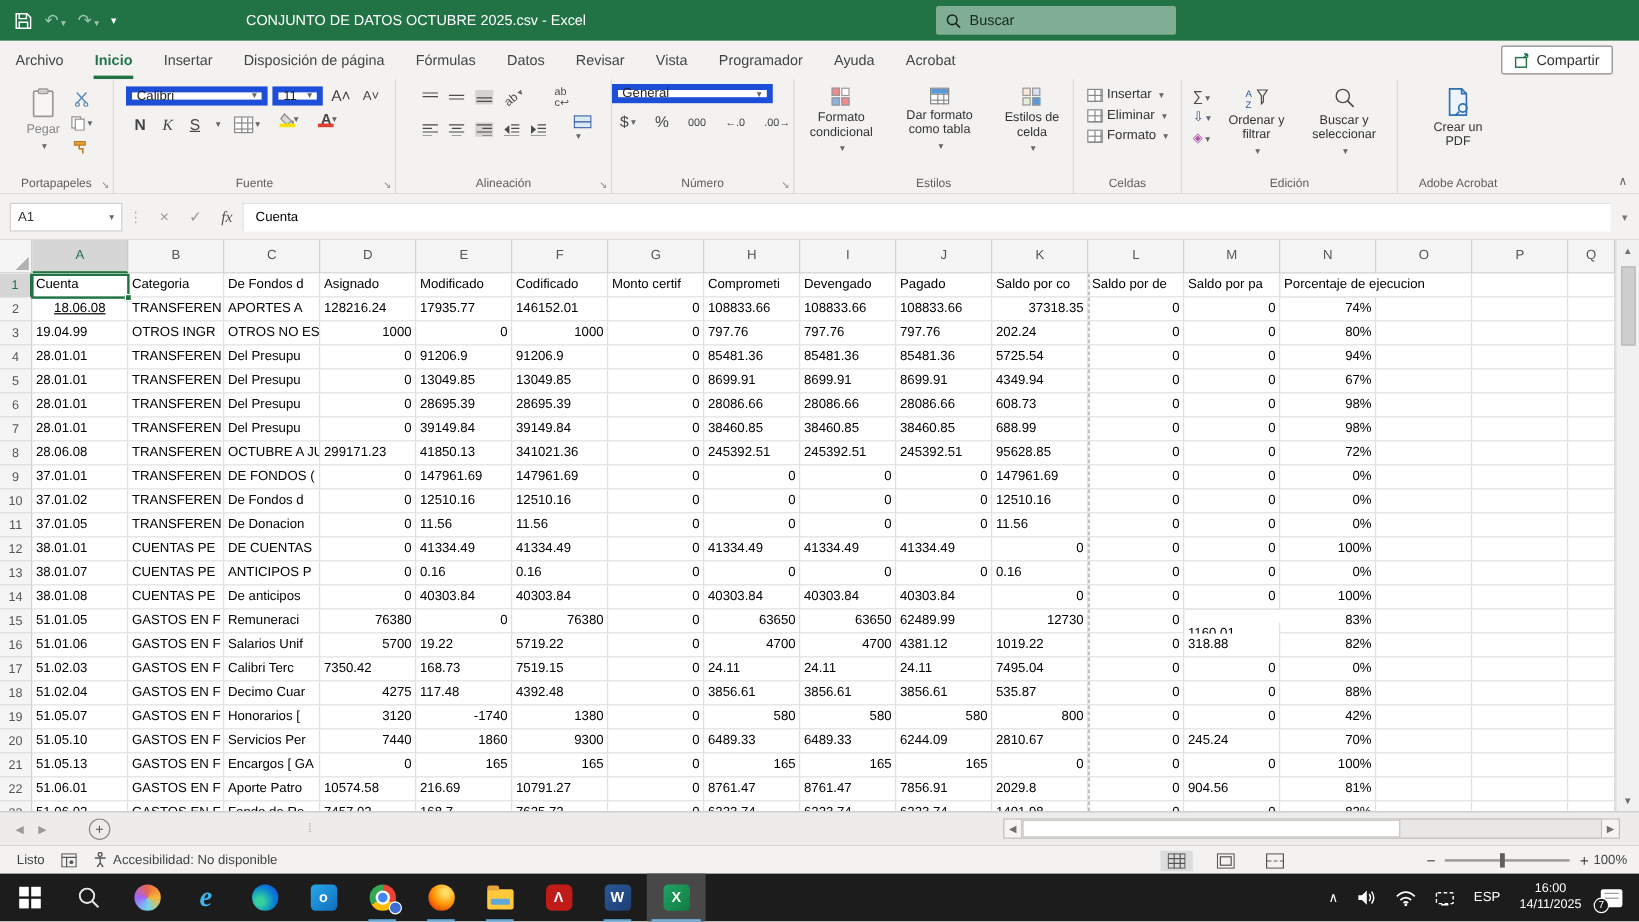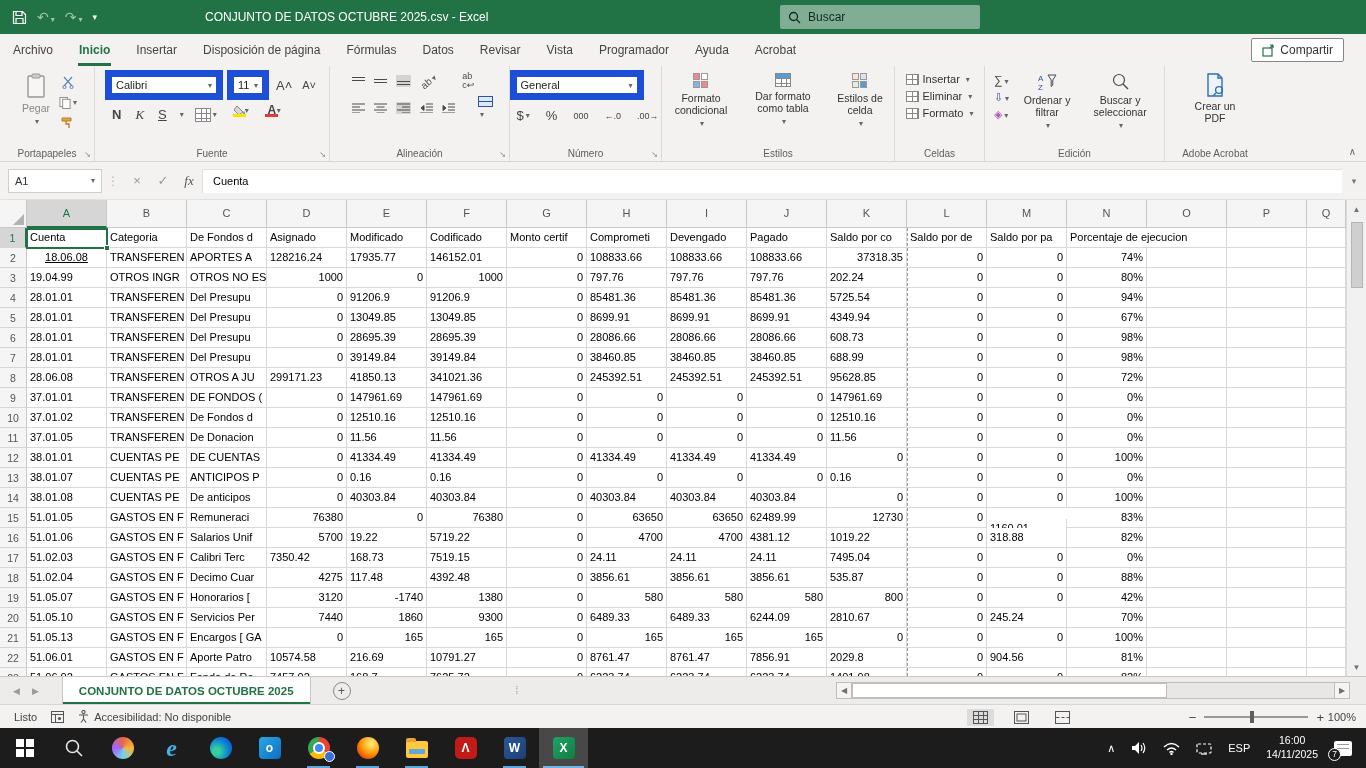--- a/index.html
+++ b/index.html
@@ -29,21 +29,21 @@
   .rtab.active:after{content:"";position:absolute;left:12px;right:12px;bottom:0;height:3px;background:#217346}
   #share-btn{position:absolute;right:22px;top:4px;height:24px;border:1px solid #8a8886;border-radius:2px;background:#fff;display:flex;align-items:center;gap:5px;padding:0 10px;font-size:12px;color:#333}
 
   
   #ribbon{position:absolute;left:0;top:66px;width:1366px;height:96px;background:#f3f2f1;border-bottom:1px solid #d8d6d4;display:flex}
   .rgroup{position:relative;border-right:1px solid #ddd9d6;height:100%;flex:none;padding:4px 2px 16px 2px;display:flex;justify-content:center}
   .glabel{position:absolute;bottom:2px;left:0;right:0;text-align:center;font-size:10px;color:#605e5c}
   .launcher{position:absolute;bottom:2px;right:3px;font-size:8px;color:#8a8886}
   .bigbtn{display:flex;flex-direction:column;align-items:center;justify-content:flex-start;padding:3px 5px;gap:3px;text-align:center;color:#333;font-size:10.5px;line-height:1.15}
   .sicon{width:18px;height:16px;display:flex;align-items:center;justify-content:center}
-  .combo{background:#fff;border:7px solid #1d4ed8;height:30px;display:flex;align-items:center;padding:0 4px;font-size:11px;color:#222;justify-content:space-between}
+  .combo{background:#fff;border:5px solid #1d4ed8;height:16px;display:flex;align-items:center;padding:0 4px;font-size:11px;color:#222;justify-content:space-between}
   .mini{display:flex;align-items:center;justify-content:center;height:19px;padding:0 3px;color:#444}
   .col{display:flex;flex-direction:column;justify-content:flex-start}
   .row{display:flex;align-items:center}
   .grid4{width:16px;height:16px;display:grid;grid-template-columns:7px 7px;grid-template-rows:7px 7px;gap:1px}
   .grid4 div{border:1px solid #999}
   .cellgrid{width:16px;height:14px;border:1px solid #888;background:
      linear-gradient(#888,#888) 0 4px/16px 1px no-repeat,
      linear-gradient(#888,#888) 0 9px/16px 1px no-repeat,
      linear-gradient(#888,#888) 5px 0/1px 14px no-repeat,
      linear-gradient(#888,#888) 10px 0/1px 14px no-repeat,#fff}
@@ -607,21 +607,21 @@
       <div class="cell" style="text-align: right;">0</div>
       <div class="cell" style="text-align: right;">98%</div>
       <div class="cell" style="text-align: left;"></div>
       <div class="cell" style="text-align: left;"></div>
       <div class="cell qpart"></div>
     </div>
     <div class="grow">
       <div class="rhdr">8</div>
       <div class="cell" style="text-align: left;">28.06.08</div>
       <div class="cell" style="text-align: left;">TRANSFEREN</div>
-      <div class="cell" style="text-align: left;">OTROS A JU</div>
+      <div class="cell" style="text-align: left;">OCTUBRE A JU</div>
       <div class="cell" style="text-align: left;">299171.23</div>
       <div class="cell" style="text-align: left;">41850.13</div>
       <div class="cell" style="text-align: left;">341021.36</div>
       <div class="cell" style="text-align: right;">0</div>
       <div class="cell" style="text-align: left;">245392.51</div>
       <div class="cell" style="text-align: left;">245392.51</div>
       <div class="cell" style="text-align: left;">245392.51</div>
       <div class="cell" style="text-align: left;">95628.85</div>
       <div class="cell" style="text-align: right;">0</div>
       <div class="cell" style="text-align: right;">0</div>
@@ -939,21 +939,20 @@
 <div id="vscroll">
   <span class="sb-arrow">▲</span>
   <div id="vthumb"></div>
   <span class="spacer"></span>
   <span class="sb-arrow">▼</span>
 </div>
 
 <div id="sheetbar">
   <span class="nav-arr">◀</span>
   <span class="nav-arr" style="margin-left:-14px">▶</span>
-  <div id="active-tab">CONJUNTO DE DATOS OCTUBRE 2025</div>
   <span id="add-sheet">+</span>
   <span id="hgrip">⁞</span>
   <div id="hscroll">
     <span class="hbtn">◀</span>
     <div id="htrack">
         <div id="hthumb"></div>
       </div>
     <span class="hbtn">▶</span>
   </div>
 </div>

